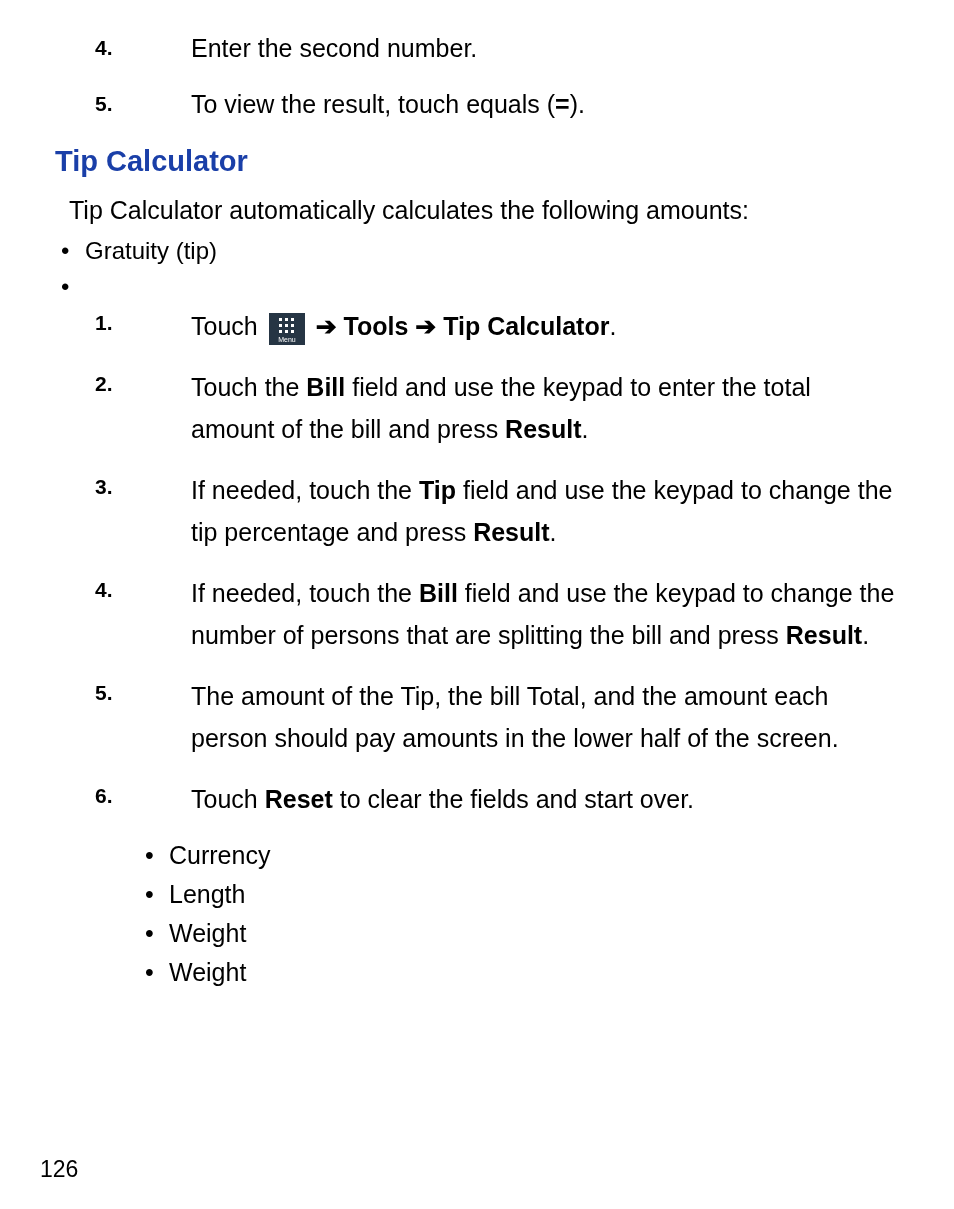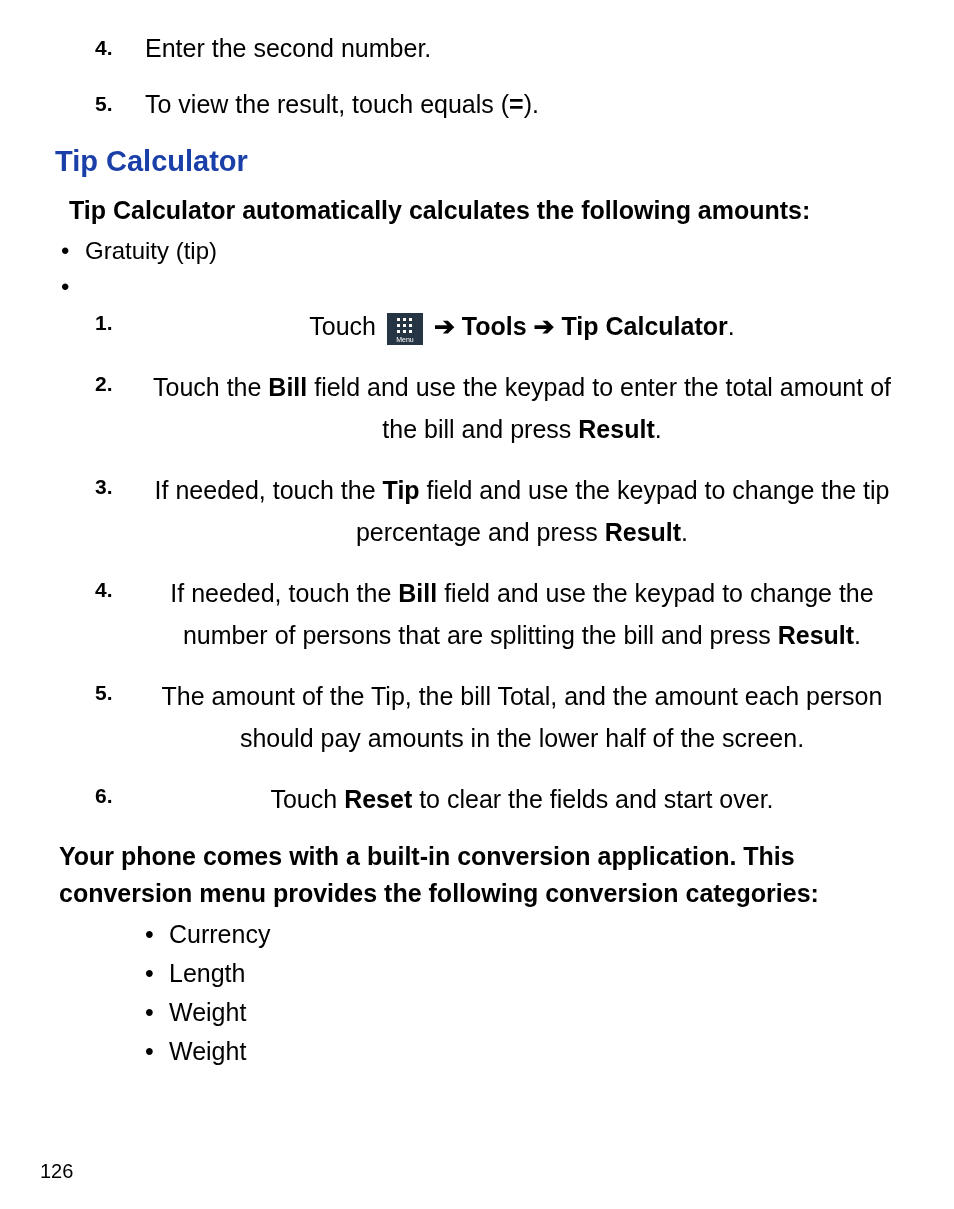--- a/index.html
+++ b/index.html
@@ -31,33 +31,33 @@
     font-weight: 700;
     font-family: Arial, sans-serif;
     font-size: 21px;
     width: 50px;
     flex: 0 0 50px;
     padding-top: 2px;
     font-stretch: condensed;
   }
   .ol-text {
     flex: 1;
+    margin-left: 46px;
   }
   .heading1 {
     color: #1a3fa8;
     font-weight: 800;
     font-family: Arial, "Helvetica Neue", sans-serif;
     font-size: 29px;
     margin: 22px 0 14px 0;
   }
   .para {
     font-size: 25px;
     line-height: 1.45;
     margin: 6px 0 6px 0;
-    font-weight: bold;
   }
   .bullet {
     font-size: 24px;
     line-height: 1.4;
     margin: 2px 0;
     display: flex;
   }
   .bullet .dot {
     width: 24px;
     display: inline-block;
@@ -72,35 +72,34 @@
     margin: 0 4px;
     position: relative;
   }
   .menu-icon svg { position: absolute; top:0; left:0; }
   .arrow {
     font-weight: 700;
     font-family: Arial, sans-serif;
   }
   .step-block {
     line-height: 1.7;
-    text-align: center;
   }
   .inner-bullets {
     margin-left: 90px;
     margin-top: 6px;
   }
   .inner-bullets .bullet {
     font-size: 25px;
     margin: 4px 0;
   }
   .page-number {
     position: absolute;
     bottom: 26px;
     left: 40px;
-    font-size: 20px;
+    font-size: 23px;
   }
 </style>
 </head>
 <body>
 
 <div class="page">
 
   <div class="ol">
     <div class="ol-item">
       <div class="ol-num">4.</div>
@@ -191,21 +190,20 @@
     <div class="ol-item">
       <div class="ol-num">6.</div>
       <div class="ol-text step-block">
         <span>Touch </span><span class="bold">Reset</span><span> to clear the fields and start over.</span>
       </div>
     </div>
 
   </div>
 
 
-  <div class="para" style="margin-left:4px;">Your phone comes with a built-in conversion application. This conversion menu provides the following conversion categories:</div>
 
   <div class="inner-bullets">
     <div class="bullet">
       <span class="dot">•</span>
       <span>Currency</span>
     </div>
     <div class="bullet">
       <span class="dot">•</span>
       <span>Length</span>
     </div>

